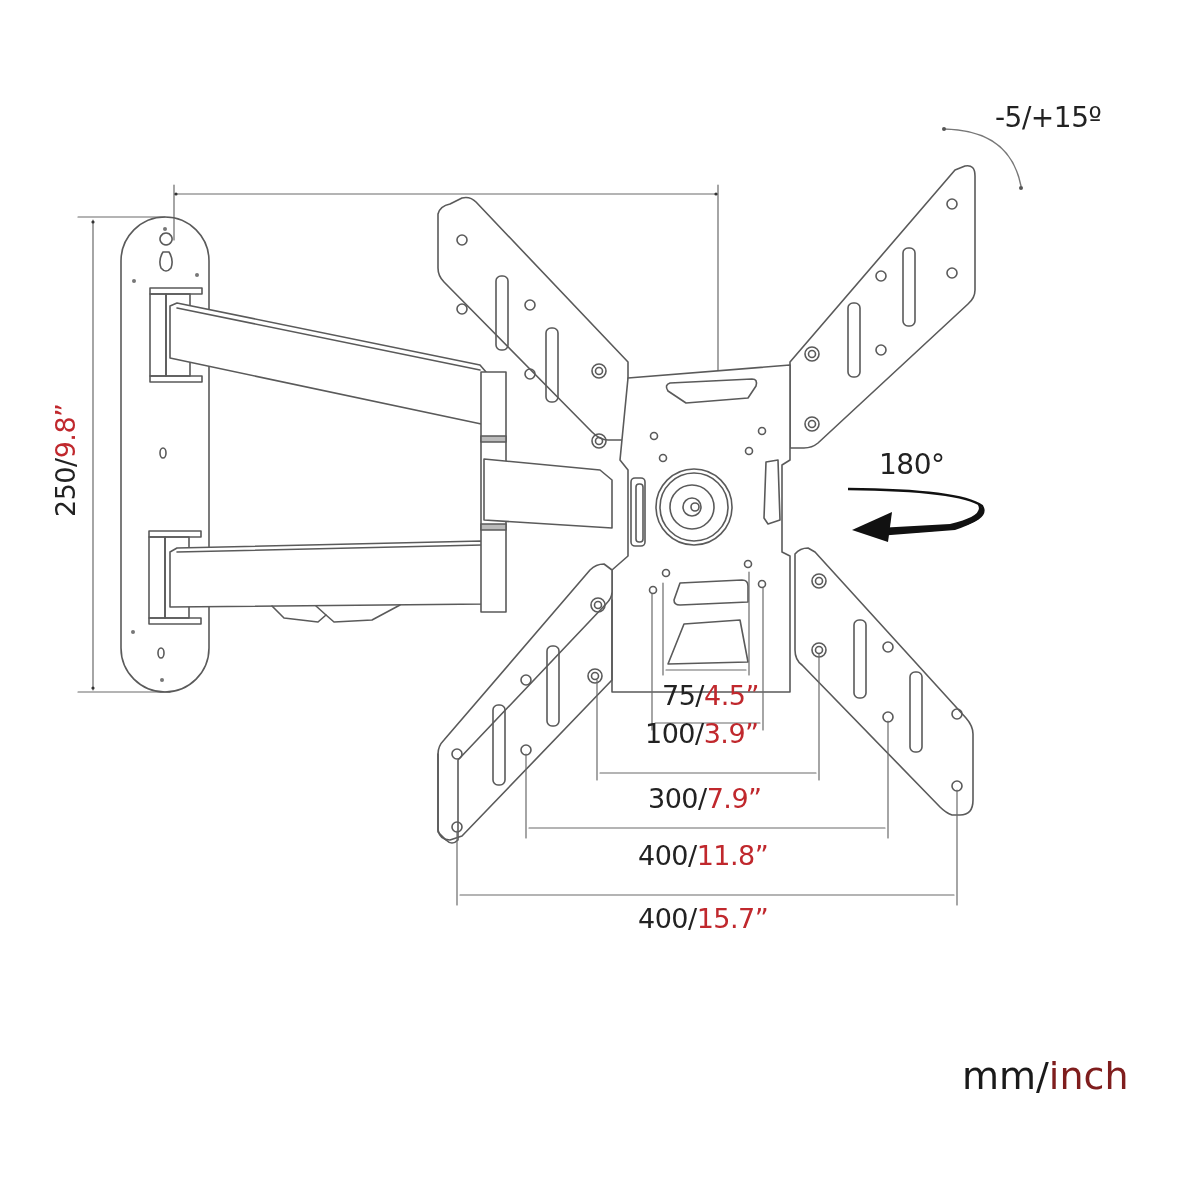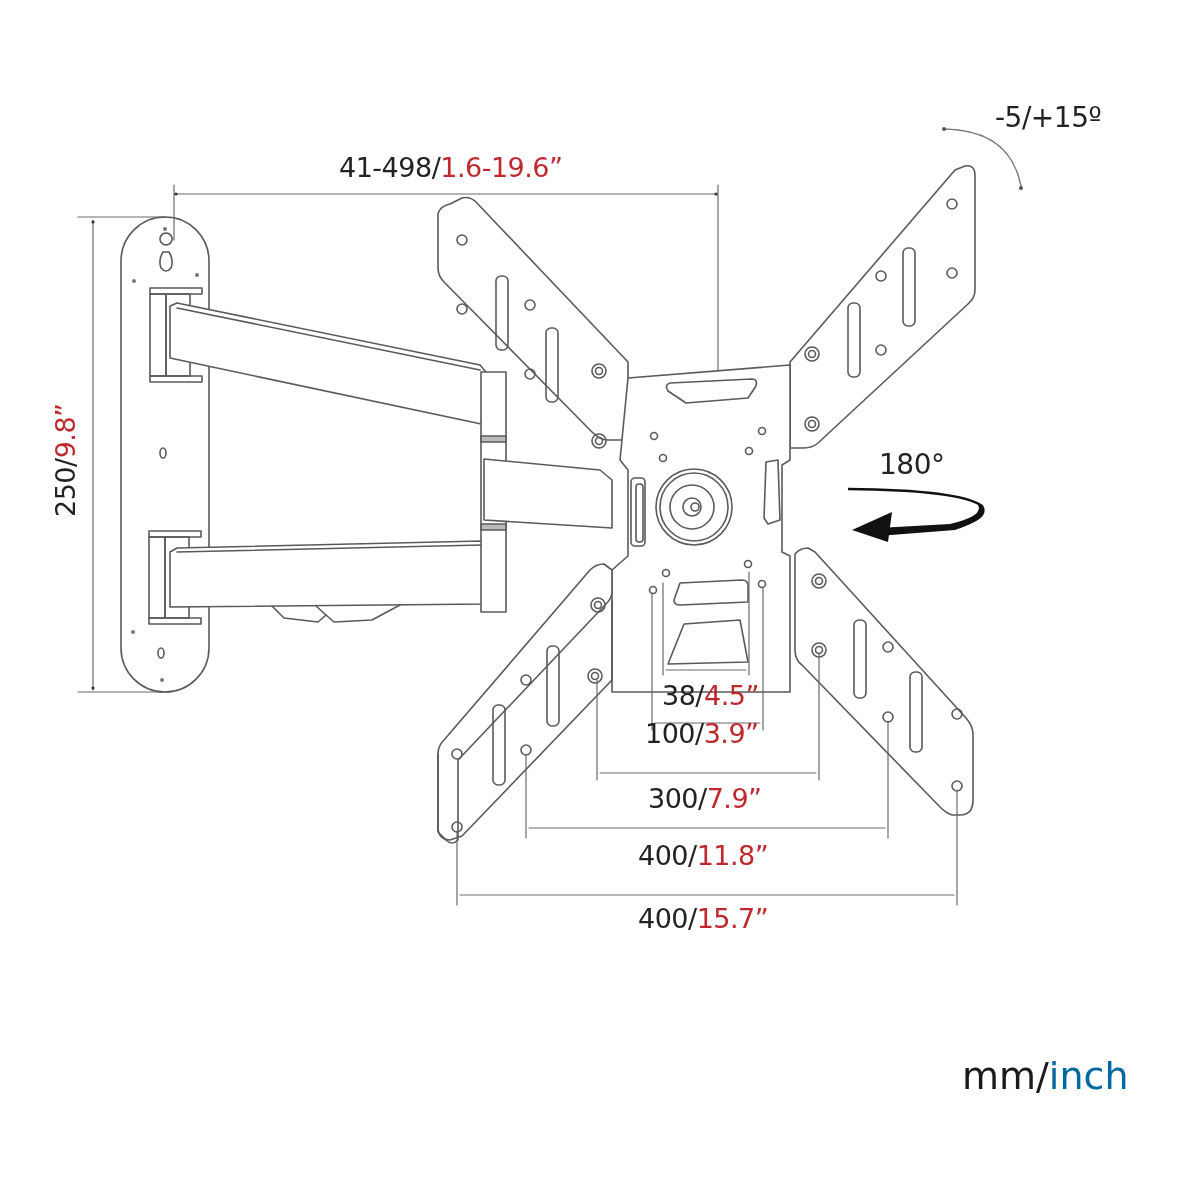--- a/index.html
+++ b/index.html
@@ -4,21 +4,21 @@
 <style>
   html, body { margin: 0; padding: 0; background: #ffffff; }
   body { width: 1200px; height: 1200px; position: relative; overflow: hidden;
          font-family: "DejaVu Sans", sans-serif; }
   #stage { position: absolute; left: 0; top: 0; width: 1200px; height: 1200px; }
   .lbl { position: absolute; font-family: "DejaVu Sans", sans-serif; font-size: 27px;
          color: #222222; white-space: nowrap; letter-spacing: -0.5px; }
   .lbl .in { color: #c0282d; }
   .unit { position: absolute; font-family: "DejaVu Sans", sans-serif; font-size: 38px;
           color: #1a1a1a; white-space: nowrap; }
-  .unit .in { color: #0369a1; }
+  .unit .in { color: #7f1d1d; }
   .vert { transform-origin: left top; transform: rotate(-90deg); }
 </style>
 </head>
 <body>
 
 <div id="stage">
 <svg width="1200" height="1200" viewBox="0 0 1200 1200" xmlns="http://www.w3.org/2000/svg">
   <g fill="none" stroke="#5a5a5a" stroke-width="1.6" stroke-linejoin="round" stroke-linecap="round">
 
     <g>
@@ -193,34 +193,31 @@
   </g>
 
   <g>
     <path d="M848 489 Q960 490 982 506 Q990 520 950 528 Q920 532 880 532" fill="none" stroke="#111" stroke-width="2.5"></path>
     <path d="M980 505 Q992 518 955 530 L878 536 L878 528 L950 524 Q984 516 978 505 Z" fill="#111"></path>
     <polygon points="852,530 892,512 888,542" fill="#111"></polygon>
   </g>
 </svg>
 
 
-<div class="lbl" style="left:339px; top:152px;">
-  <span>41-498/</span><span class="in">1.6-19.6”</span>
-</div>
 
 <div class="lbl vert" style="left:50px; top:517px;">
   <span>250/</span><span class="in">9.8”</span>
 </div>
 
 <div class="lbl" style="left:995px; top:101px; font-size:28px;">-5/+15º</div>
 
 <div class="lbl" style="left:879px; top:428px; font-size:28px;margin-top:20px;">180°</div>
 
 <div class="lbl" style="left:662px; top:680px;">
-  <span>38/</span><span class="in">4.5”</span>
+  <span>75/</span><span class="in">4.5”</span>
 </div>
 <div class="lbl" style="left:645px; top:718px;">
   <span>100/</span><span class="in">3.9”</span>
 </div>
 <div class="lbl" style="left:648px; top:783px;">
   <span>300/</span><span class="in">7.9”</span>
 </div>
 <div class="lbl" style="left:638px; top:840px;">
   <span>400/</span><span class="in">11.8”</span>
 </div>

